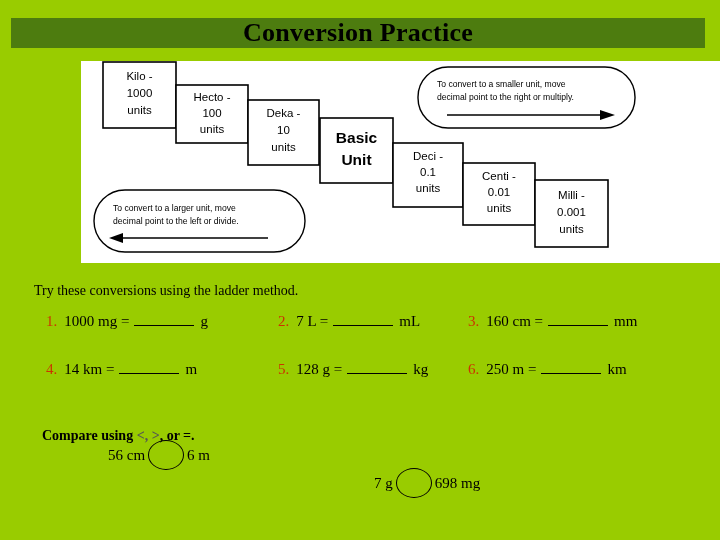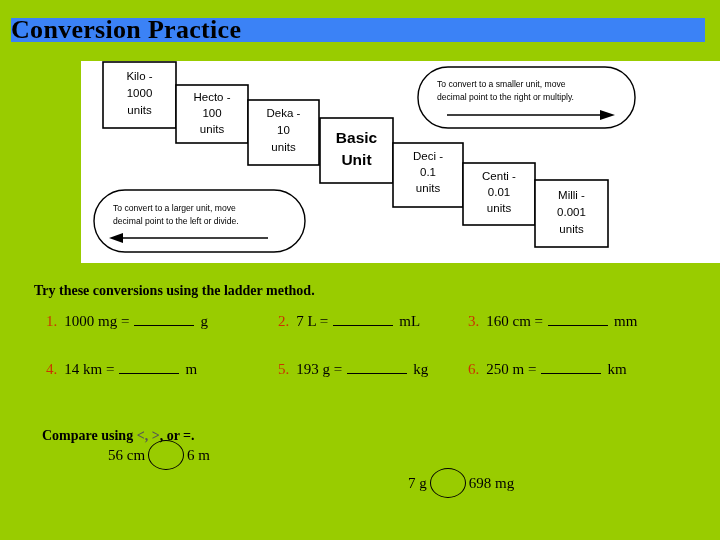--- a/index.html
+++ b/index.html
@@ -14,24 +14,25 @@
     overflow: hidden;
     position: relative;
   }
 
   
   #title-banner {
     position: absolute;
     left: 11px;
     top: 18px;
     width: 694px;
-    height: 24px;
-    background: #3b82f6;
+    height: 30px;
+    background: #4d7c0f;
     display: flex;
     align-items: center;
+    justify-content: center;
   }
   #title-text {
     font-family: "Liberation Serif", serif;
     font-weight: bold;
     font-size: 26px;
     color: #000000;
     letter-spacing: 0.3px;
     white-space: nowrap;
   }
 
@@ -63,21 +64,21 @@
     font-size: 8.6px;
     fill: #000000;
   }
 
   
   #practice-heading {
     position: absolute;
     left: 34px;
     top: 283px;
     font-family: "Liberation Serif", serif;
-    font-weight: bold;
+    font-weight: normal;
     font-size: 14px;
     color: #000000;
   }
 
   #problem-grid {
     position: absolute;
     left: 40px;
     top: 312px;
     width: 650px;
   }
@@ -129,21 +130,21 @@
   .compare-item {
     position: absolute;
     display: flex;
     align-items: center;
     font-family: "Liberation Serif", serif;
     font-size: 15px;
     color: #000000;
     white-space: nowrap;
   }
   #compare-item-1 { left: 108px; top: 440px; }
-  #compare-item-2 { left: 408px; top: 468px; }
+  #compare-item-2 { left: 374px; top: 468px; }
 
   .compare-circle {
     display: inline-block;
     width: 34px;
     height: 28px;
     border: 1.5px solid #000000;
     border-radius: 50%;
     margin: 0 3px;
     background: transparent;
   }
@@ -256,21 +257,21 @@
 
   <div class="problem-row">
     <div class="problem-cell col1">
       <span class="problem-num">4.</span>
       <span class="problem-expr-pre">14 km =</span>
       <span class="problem-blank"></span>
       <span class="problem-unit">m</span>
     </div>
     <div class="problem-cell col2">
       <span class="problem-num">5.</span>
-      <span class="problem-expr-pre">193 g =</span>
+      <span class="problem-expr-pre">128 g =</span>
       <span class="problem-blank"></span>
       <span class="problem-unit">kg</span>
     </div>
     <div class="problem-cell col3">
       <span class="problem-num">6.</span>
       <span class="problem-expr-pre">250 m =</span>
       <span class="problem-blank"></span>
       <span class="problem-unit">km</span>
     </div>
   </div>

